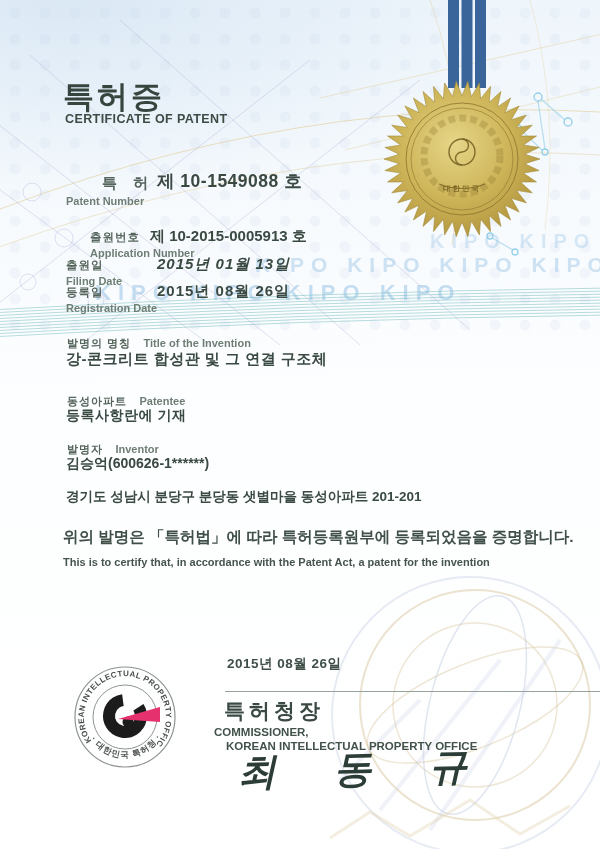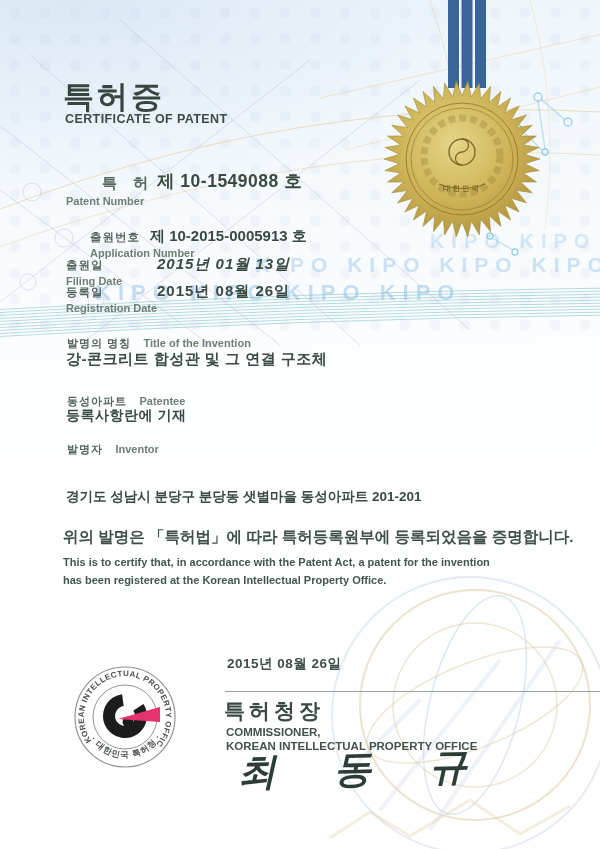--- a/index.html
+++ b/index.html
@@ -49,21 +49,21 @@
   .f-invr-name{ left:66px; top:455px; font-size:14px; }
   .f-invr-addr{ left:66px; top:476px; font-size:13.5px;margin-top:12px; }
 
   .stmt-ko { left:63px; top:527px; width:520px; font-size:15.5px; font-weight:bold; color:#3f4f48; }
   .stmt-en { left:63px; font-size:11px; font-weight:bold; color:#45554d; }
   .stmt-en1 { top:556px; } .stmt-en2 { top:574px; }
 
   .issue-date { left:227px; top:655px; font-size:13.5px; font-weight:bold; color:#3f4f48; letter-spacing:.5px; }
   .rule { left:225px; top:691px; width:375px; height:1px; background:#98a29c; }
   .office-ko { left:224px; top:697px; font-size:21px; font-weight:bold; letter-spacing:4px; color:#3a4a43; }
-  .office-en1 { left:226px; top:726px; font-size:11.5px; font-weight:bold; color:#42524a; }
+  .office-en1 { left:214px; top:726px; font-size:11.5px; font-weight:bold; color:#42524a; }
   .office-en2 { left:226px; top:740px; font-size:11.5px; font-weight:bold; color:#42524a; }
   .signature { left:238px; top:744px; font-size:38px; font-weight:bold; color:#2c3c36;
                font-family:"Liberation Serif", serif; font-style:italic; letter-spacing:24px;
                transform:rotate(-1.5deg); }
 </style>
 </head>
 <body>
 
 <div class="page">
 
@@ -194,25 +194,25 @@
   <div class="abs inline-lbl f-pat-lbl">
     <span class="lbl-ko">동성아파트</span>
     <span class="lbl-en">Patentee</span>
   </div>
   <div class="abs val f-pat-val">등록사항란에 기재</div>
 
   <div class="abs inline-lbl f-invr-lbl">
     <span class="lbl-ko">발명자</span>
     <span class="lbl-en">Inventor</span>
   </div>
+  <div class="abs val f-invr-name">김승억(600626-1******)</div>
   <div class="abs val f-invr-addr">경기도 성남시 분당구 분당동 샛별마을 동성아파트 201-201</div>
 
   <div class="abs stmt-ko">위의 발명은 「특허법」에 따라 특허등록원부에 등록되었음을 증명합니다.</div>
   <div class="abs stmt-en stmt-en1">This is to certify that, in accordance with the Patent Act, a patent for the invention</div>
-  <div class="abs stmt-en stmt-en2">has been registered at the Korean Intellectual Property Office.</div>
 
   <div class="abs issue-date">2015년 08월 26일</div>
   <div class="abs rule"></div>
   <div class="abs office-ko">특허청장</div>
   <div class="abs office-en1">COMMISSIONER,</div>
   <div class="abs office-en2">KOREAN INTELLECTUAL PROPERTY OFFICE</div>
   <div class="abs signature">최 동 규</div>
 
   <svg class="abs" style="left:50px; top:660px;" width="150" height="150" viewBox="0 0 150 150">
     <defs>

